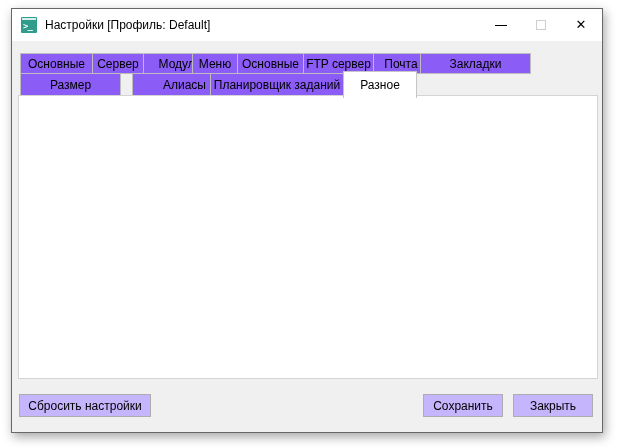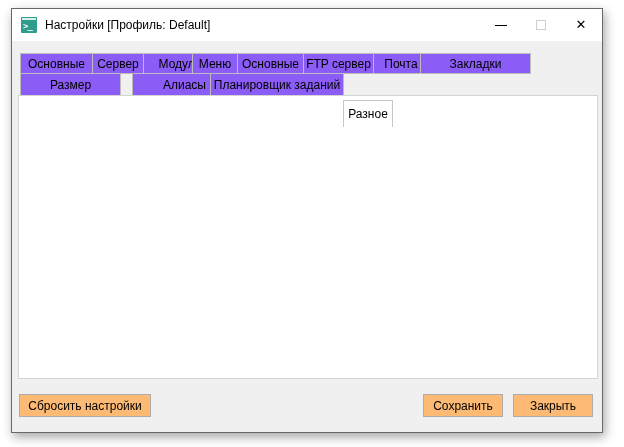--- a/index.html
+++ b/index.html
@@ -58,21 +58,21 @@
               border:1px solid #d9d9d9; }
   .groupbox-title { position:absolute; left:7px; top:-8px; background:#ffffff;
                     padding:0 4px; font-size:12px; color:#000; white-space:nowrap; }
   .gb-label { position:absolute; font-size:12px; color:#000; top:11px; }
   .gb-input { position:absolute; top:33px; height:22px; background:#fff;
               border:1px solid #6e6e6e; font-size:12px; padding:0 4px;
               font-family:"Liberation Sans", sans-serif; color:#000; }
   .gb-input.center { text-align:center; padding:0; }
 
   
-  .btn { position:absolute; top:385px; height:23px; background:#fdba74;
+  .btn { position:absolute; top:385px; height:23px; background:#c4b5fd;
          border:1px solid #adadad; font-size:12px; color:#000;
          display:flex; align-items:center; justify-content:center;
          font-family:"Liberation Sans", sans-serif; white-space:nowrap; }
 </style>
 </head>
 <body>
 
 <div class="stage">
   <div class="window">
 
@@ -102,21 +102,21 @@
       <div class="tab" style="left:180px;width:46px;">Меню</div>
       <div class="tab" style="left:225px;width:67px;">Основные</div>
       <div class="tab" style="left:291px;width:71px;">FTP сервер</div>
       <div class="tab" style="left:361px;width:56px;">Почта</div>
       <div class="tab" style="left:408px;width:111px;">Закладки</div>
     </div>
     <div class="tab-row row2">
       <div class="tab" style="left:8px;width:101px;">Размер</div>
       <div class="tab" style="left:108px;width:105px;margin-left:12px;">Алиасы</div>
       <div class="tab" style="left:198px;width:134px;">Планировщик заданий</div>
-      <div class="tab active" style="left:331px;width:50px;margin-top:29px;">Разное</div>
+      <div class="tab active" style="left:331px;width:74px;">Разное</div>
     </div>
 
     <div class="panel"></div>
 
     <input class="num-input" style="left: 27px; top: 99px;" value="txt">
     <div class="field-label" style="left:80px;top:105px;">Расширение для Email сообщений</div>
     <input class="num-input" style="left: 291px; top: 99px;" value="256">
     <div class="field-label" style="left:343px;top:105px;">Размер блока чтения лог-файлов (в КБ)</div>
 
     <input class="num-input" style="left: 27px; top: 134px;" value="64">

